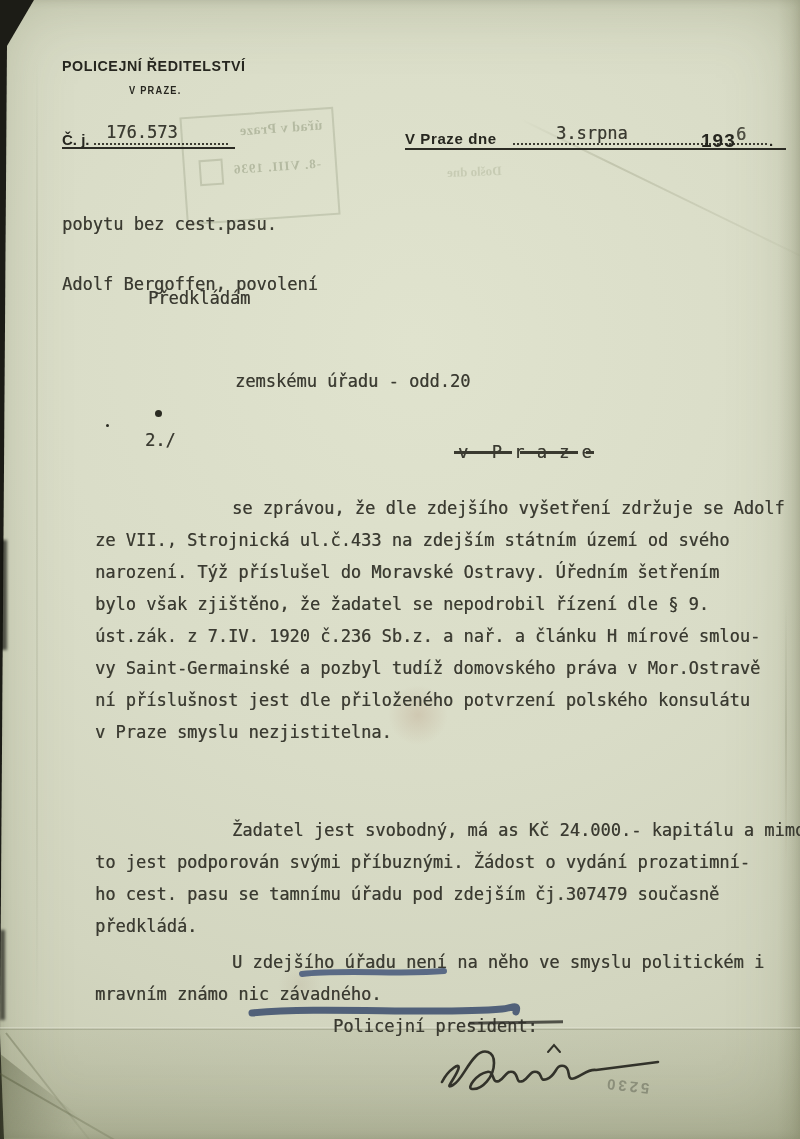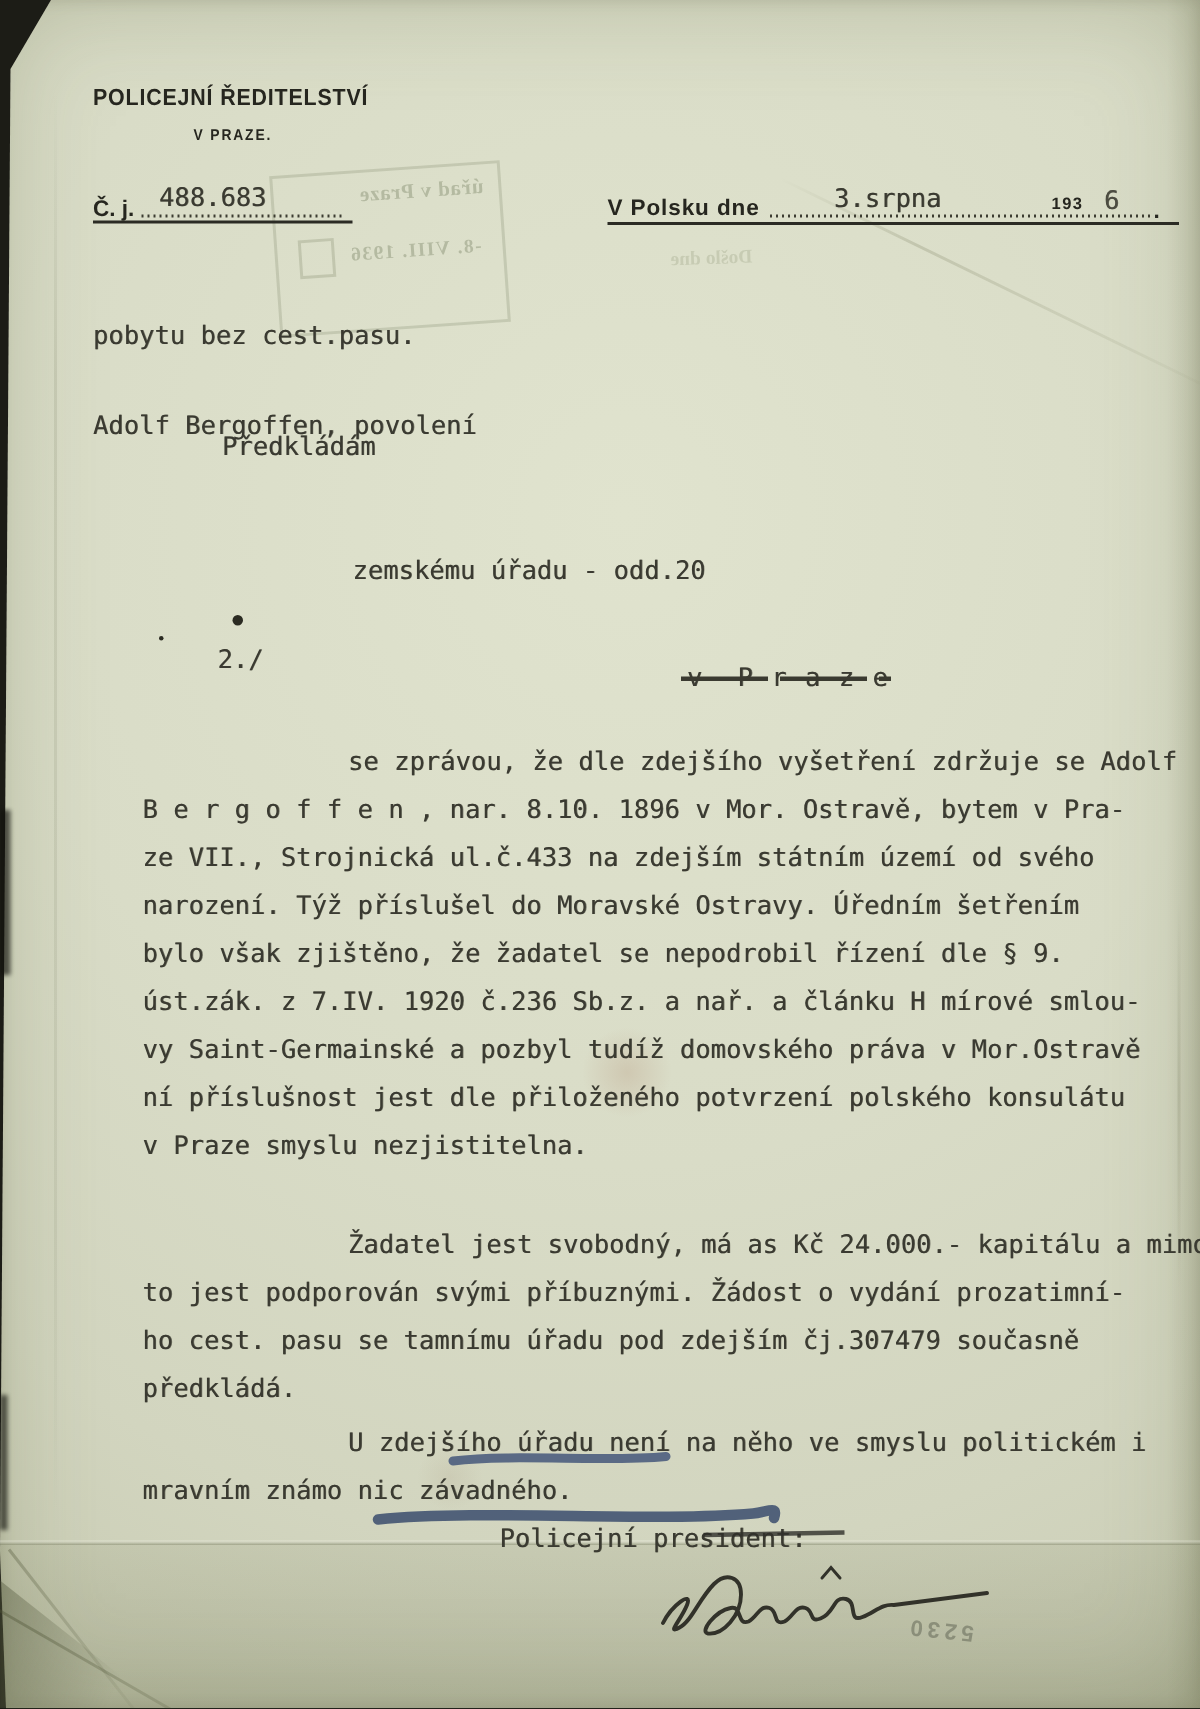--- a/index.html
+++ b/index.html
@@ -35,21 +35,21 @@
   .edge-smudge{width:7px;background:#12120d;filter:blur(1.5px);opacity:.65;z-index:5;left:0;}
   .right-shade{top:0;right:0;width:22px;height:100%;z-index:1;
     background:linear-gradient(270deg, rgba(118,120,88,0.20), rgba(118,120,88,0));}
 
   
   .printed{position:absolute;color:#26261f;font-weight:bold;z-index:3;}
   .h-org{left:62px;top:57px;font-size:15.5px;letter-spacing:0.6px;transform:scaleX(0.92);transform-origin:left top;}
   .h-sub{left:129px;top:84px;font-size:10.5px;letter-spacing:1.4px;transform:scaleX(0.88);transform-origin:left top;}
   .ref-label{left:62px;top:131px;font-size:15px;}
   .dl-printed{left:405px;top:130px;font-size:15px;letter-spacing:0.6px;}
-  .dl-year{left:701px;top:130px;font-size:11px;letter-spacing:1px;}
+  .dl-year{left:701px;top:130px;font-size:19px;letter-spacing:1px;}
   .dl-period{left:769px;top:132px;font-size:15px;}
 
   .rule-solid{position:absolute;height:2.4px;background:#2b2b24;z-index:3;}
   .rule-dotted{position:absolute;height:2px;z-index:3;
     background-image:radial-gradient(circle, #3c3c31 38%, rgba(0,0,0,0) 42%);
     background-size:4px 2px;background-repeat:repeat-x;}
 
   
   .tw{position:absolute;font-family:"DejaVu Sans Mono",monospace;font-size:17px;color:#3a3a31;
       white-space:pre;z-index:3;text-shadow:0.4px 0 0 rgba(58,58,48,0.65);}
@@ -108,25 +108,25 @@
     <span class="l2">-8. VIII. 1936</span>
     <span class="bleed-box"></span>
   </div>
   <div class="bleed-received">Došlo dne</div>
   <div class="archive-num">5230</div>
 
   <div class="printed h-org">POLICEJNÍ ŘEDITELSTVÍ</div>
   <div class="printed h-sub">V PRAZE.</div>
 
   <div class="printed ref-label">Č. j.</div>
-  <div class="tw" style="left:106px;top:122px;">488.683</div>
+  <div class="tw" style="left:106px;top:122px;">176.573</div>
   <div class="rule-dotted" style="left:93px;top:143px;width:135px;"></div>
   <div class="rule-solid" style="left:62px;top:147px;width:173px;"></div>
 
-  <div class="printed dl-printed">V Polsku dne</div>
+  <div class="printed dl-printed">V Praze dne</div>
   <div class="rule-dotted" style="left:512px;top:143px;width:255px;"></div>
   <div class="tw" style="left:556px;top:123px;">3.srpna</div>
   <div class="printed dl-year">193</div>
   <div class="tw tw-light" style="left:736px;top:124px;">6</div>
   <div class="printed dl-period">.</div>
   <div class="rule-solid" style="left:405px;top:148px;width:381px;"></div>
 
   <div class="tw subject">
     <div>pobytu bez cest.pasu.</div>
     <div>Adolf Bergoffen, povolení</div>
@@ -135,21 +135,20 @@
   <div class="tw saluto">Předkládám</div>
   <div class="tw addressee">zemskému úřadu - odd.20</div>
   <span class="ink-dot" style="left:155px;top:410px;width:7px;height:7px;"></span>
   <span class="ink-dot" style="left:106px;top:424px;width:3px;height:3px;"></span>
   <div class="tw encl">2./</div>
   <div class="tw place">v  P r a z e</div>
   <div class="place-underline"></div>
 
   <div class="body-block" style="top:492px;">
     <div class="bline first">se zprávou, že dle zdejšího vyšetření zdržuje se Adolf</div>
-    <div class="bline">B e r g o f f e n , nar. 8.10. 1896 v Mor. Ostravě, bytem v Pra-</div>
     <div class="bline">ze VII., Strojnická ul.č.433 na zdejším státním území od svého</div>
     <div class="bline">narození. Týž příslušel do Moravské Ostravy. Úředním šetřením</div>
     <div class="bline">bylo však zjištěno, že žadatel se nepodrobil řízení dle § 9.</div>
     <div class="bline">úst.zák. z 7.IV. 1920 č.236 Sb.z. a nař. a článku H mírové smlou-</div>
     <div class="bline">vy Saint-Germainské a pozbyl tudíž domovského práva v Mor.Ostravě</div>
     <div class="bline">ní příslušnost jest dle přiloženého potvrzení polského konsulátu</div>
     <div class="bline">v Praze smyslu nezjistitelna.</div>
   </div>
 
   <div class="body-block" style="top:814px;">

